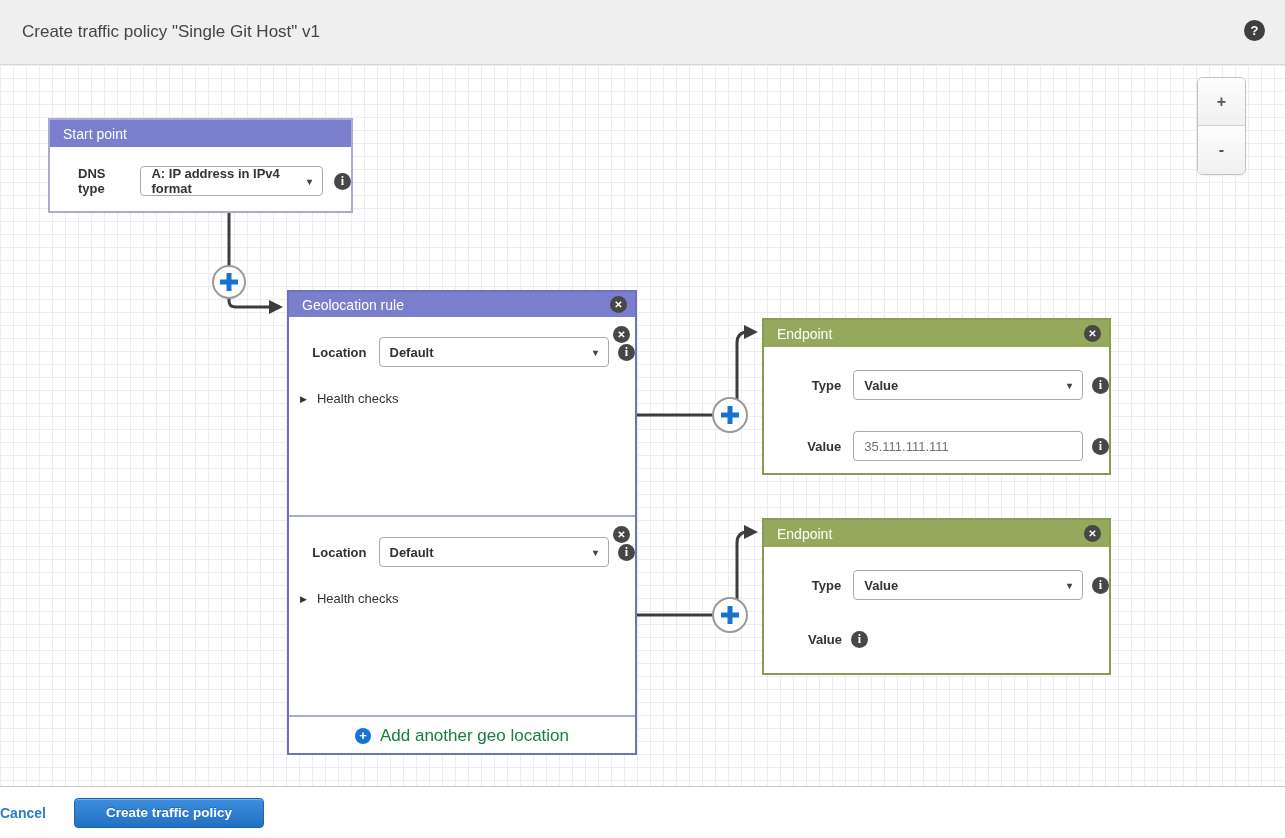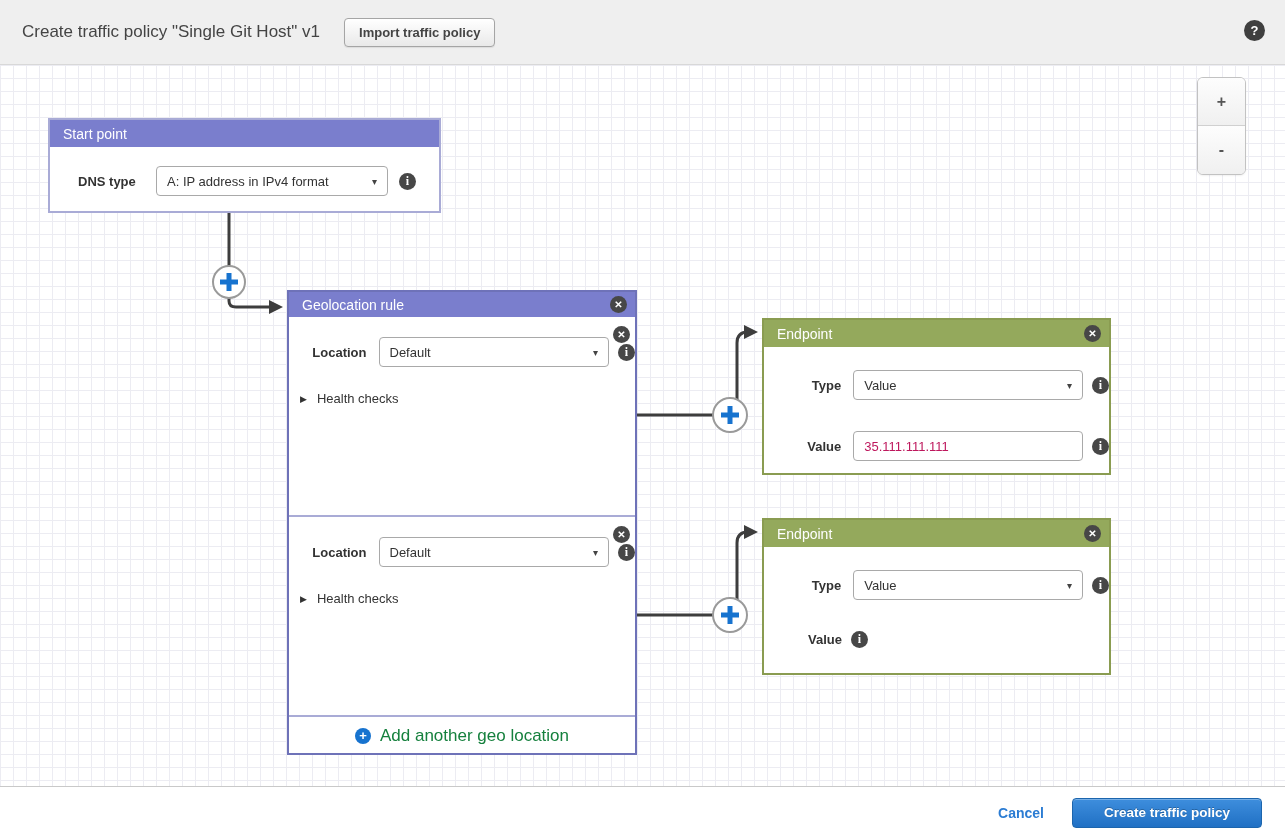--- a/index.html
+++ b/index.html
@@ -90,37 +90,38 @@
   .info-icon { cursor: pointer; font-family: "Liberation Serif", serif; font-size: 12px; }
   .row { display: flex; align-items: center; }
   .field-label { font-size: 13px; font-weight: bold; color: #333; }
   .select {
     width: 232px; height: 30px;
     border: 1px solid #a9a9a9; border-radius: 4px;
     background: #fff;
     display: flex; align-items: center; justify-content: space-between;
     padding: 0 10px; font-size: 13px; color: #333;
     cursor: pointer;
+    font-weight: bold;
   }
   .caret { font-size: 10px; color: #444; }
   .text-input {
     width: 232px; height: 30px;
     border: 1px solid #a9a9a9; border-radius: 4px;
-    padding: 0 10px; font-size: 13px; color: #be185d;
+    padding: 0 10px; font-size: 13px; color: #737373;
     font-family: "Liberation Sans", sans-serif;
     outline: none; background: #fff;
   }
   .text-input.focused {
     border: 2px solid #62aee8;
     box-shadow: 0 0 6px rgba(82,168,236,.85);
   }
 
   
   .start-node {
-    left: 48px; top: 53px; width: 393px; height: 95px;
+    left: 48px; top: 53px; width: 305px; height: 95px;
     border: 2px solid #a9abd6;
   }
   .start-node .node-bd { padding: 19px 0 0 28px; }
   .start-node .field-label { width: 66px; }
   .start-node .select { margin-left: 12px; }
   .start-node .info-icon { margin-left: 11px; }
 
   
   .geo-node {
     left: 287px; top: 225px; width: 350px; height: 465px;
@@ -165,21 +166,21 @@
   .endpoint-node .node-bd { padding: 23px 0 0 8px; }
   .endpoint-node .row { margin-bottom: 31px; }
   .endpoint-node .field-label { width: 70px; text-align: right; }
   .endpoint-node .select, .endpoint-node .text-input { margin-left: 12px; }
   .endpoint-node .info-icon { margin-left: 9px; }
 
   
   .actionbar {
     position: absolute; top: 786px; left: 0; width: 1285px; height: 52px;
     background: #fff; border-top: 1px solid #c9c9c9;
-    display: flex; align-items: center; justify-content: flex-end;
+    display: flex; align-items: center; justify-content: flex-start;
     padding-right: 23px;
   }
   .cancel-link {
     font-size: 14px; font-weight: bold; color: #2b7cd3;
     text-decoration: none; margin-right: 28px; cursor: pointer;
   }
   .create-btn {
     height: 30px; padding: 0 31px;
     font-family: "Liberation Sans", sans-serif;
     font-size: 13.5px; font-weight: bold; color: #fff;
@@ -188,21 +189,20 @@
     border: 1px solid #1c65ad; border-radius: 4px;
     box-shadow: inset 0 1px 0 rgba(255,255,255,.3);
     cursor: pointer;
   }
 </style>
 </head>
 <body>
 
 <header class="topbar">
   <h1 class="page-title">Create traffic policy "Single Git Host" v1</h1>
-  <button class="import-btn">Import traffic policy</button>
   <div class="help-icon">?</div>
 </header>
 
 <div class="canvas">
 
   <svg class="connectors" width="1285" height="721" viewBox="0 0 1285 721">
     <g stroke="#3d3d3d" stroke-width="3" fill="none">
 
       <path d="M 229 148 L 229 206"></path>
       <path d="M 229 228 L 229 236 Q 229 242 236 242 L 270 242"></path>

